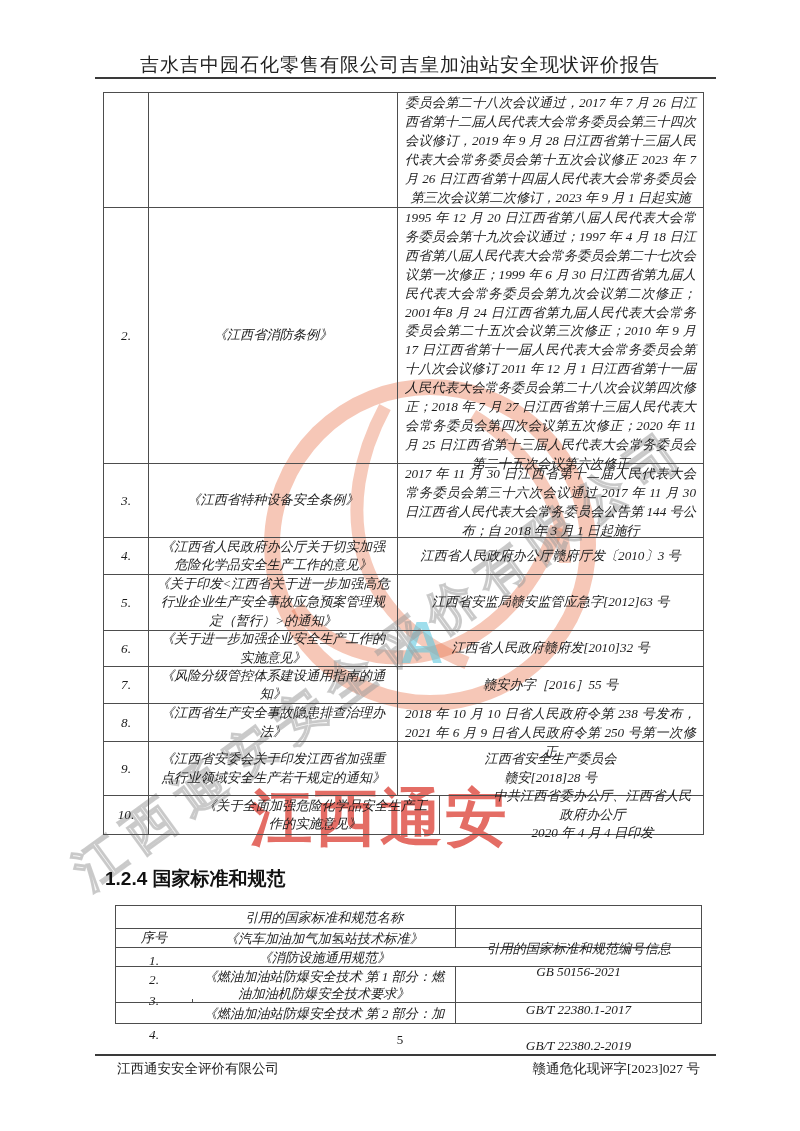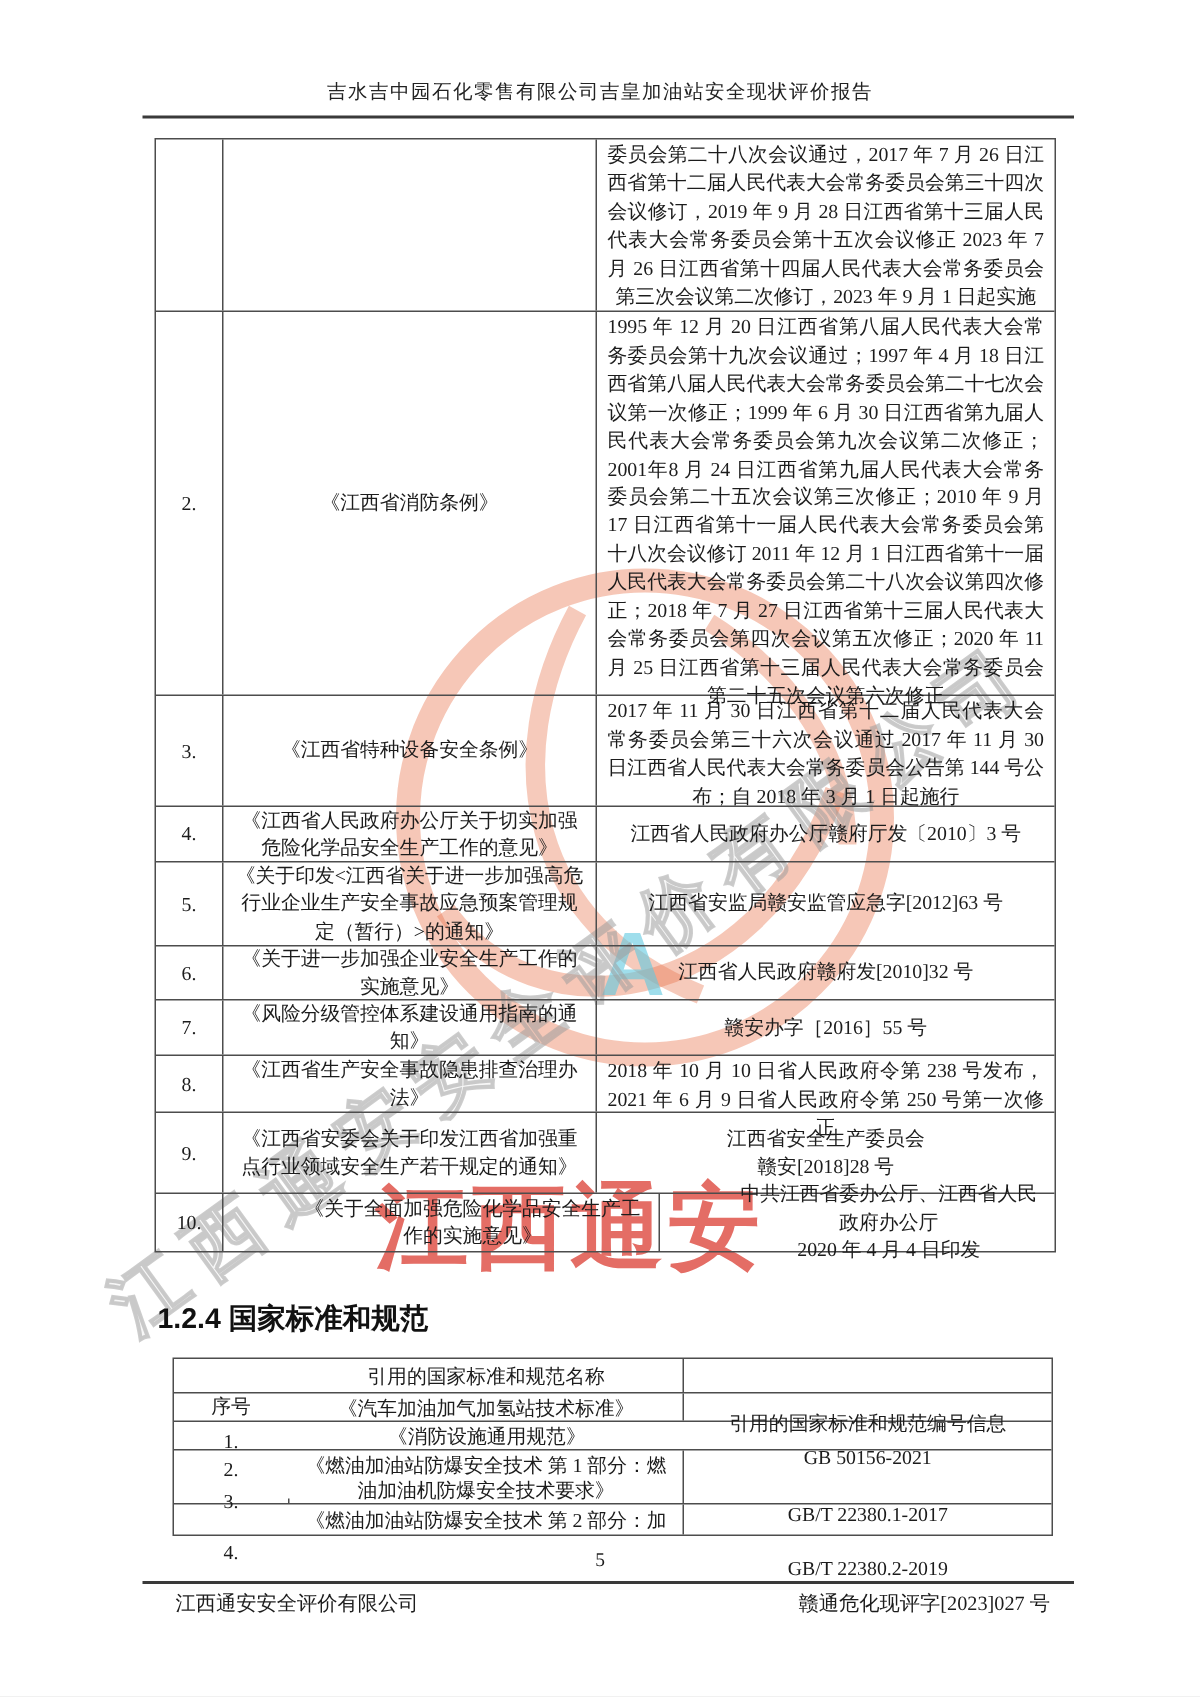--- a/index.html
+++ b/index.html
@@ -3,21 +3,21 @@
 <meta charset="utf-8">
 <style>
   html,body{margin:0;padding:0;background:#e8e8e8;}
   .page{
     position:relative;width:800px;height:1131px;margin:0 auto;background:#ffffff;
     font-family:"Liberation Serif","DejaVu Serif",serif;color:#1c1c1c;overflow:hidden;
   }
   
   .doc-title{
     position:absolute;left:0;top:52px;width:100%;text-align:center;
-    font-size:13px;letter-spacing:1px;color:#222;
+    font-size:19px;letter-spacing:1px;color:#222;
   }
   .header-rule{position:absolute;left:95px;top:77px;width:621px;height:2px;background:#3a3a3a;}
   
   .wm{position:absolute;pointer-events:none;}
   .wm-ring{left:235px;top:362px;z-index:0;}
   .wm-a{
     left:400px;top:608px;z-index:0;font-family:"Liberation Sans","DejaVu Sans",sans-serif;
     font-size:60px;font-weight:bold;color:rgba(95,200,223,0.60);
   }
   .wm-red{
@@ -31,21 +31,21 @@
     color:rgba(190,190,190,0.12);-webkit-text-stroke:1.2px rgba(155,155,155,0.50);
     transform:rotate(-36deg);transform-origin:left top;
   }
   
   .content{position:absolute;left:0;top:0;width:100%;height:100%;z-index:1;}
   
   .tbl{position:absolute;border:1px solid #4d4d4d;background:transparent;}
   .t1{left:103px;top:92px;width:599px;}
   .trow{display:flex;border-bottom:1px solid #4d4d4d;box-sizing:border-box;}
   .trow:last-child{border-bottom:none;}
-  .cell{box-sizing:border-box;border-right:1px solid #4d4d4d;font-size:13.2px;}
+  .cell{box-sizing:border-box;border-right:1px solid #4d4d4d;font-size:13.2px;font-style:italic;}
   .cell:last-child{border-right:none;}
   .c-num{width:45px;display:flex;align-items:center;justify-content:center;text-align:center;}
   .t1 .c-name{width:249px;display:flex;align-items:center;justify-content:center;
     text-align:center;line-height:18.4px;padding:0 6px;}
   .t1 .c-info{flex:1;padding:1px 7px;line-height:18.9px;}
   .c-info.justify{text-align:justify;text-align-last:center;}
   .c-info.center{display:flex;align-items:center;justify-content:center;
     text-align:center;line-height:18.4px;white-space:pre-line;}
   
   .section-heading{

